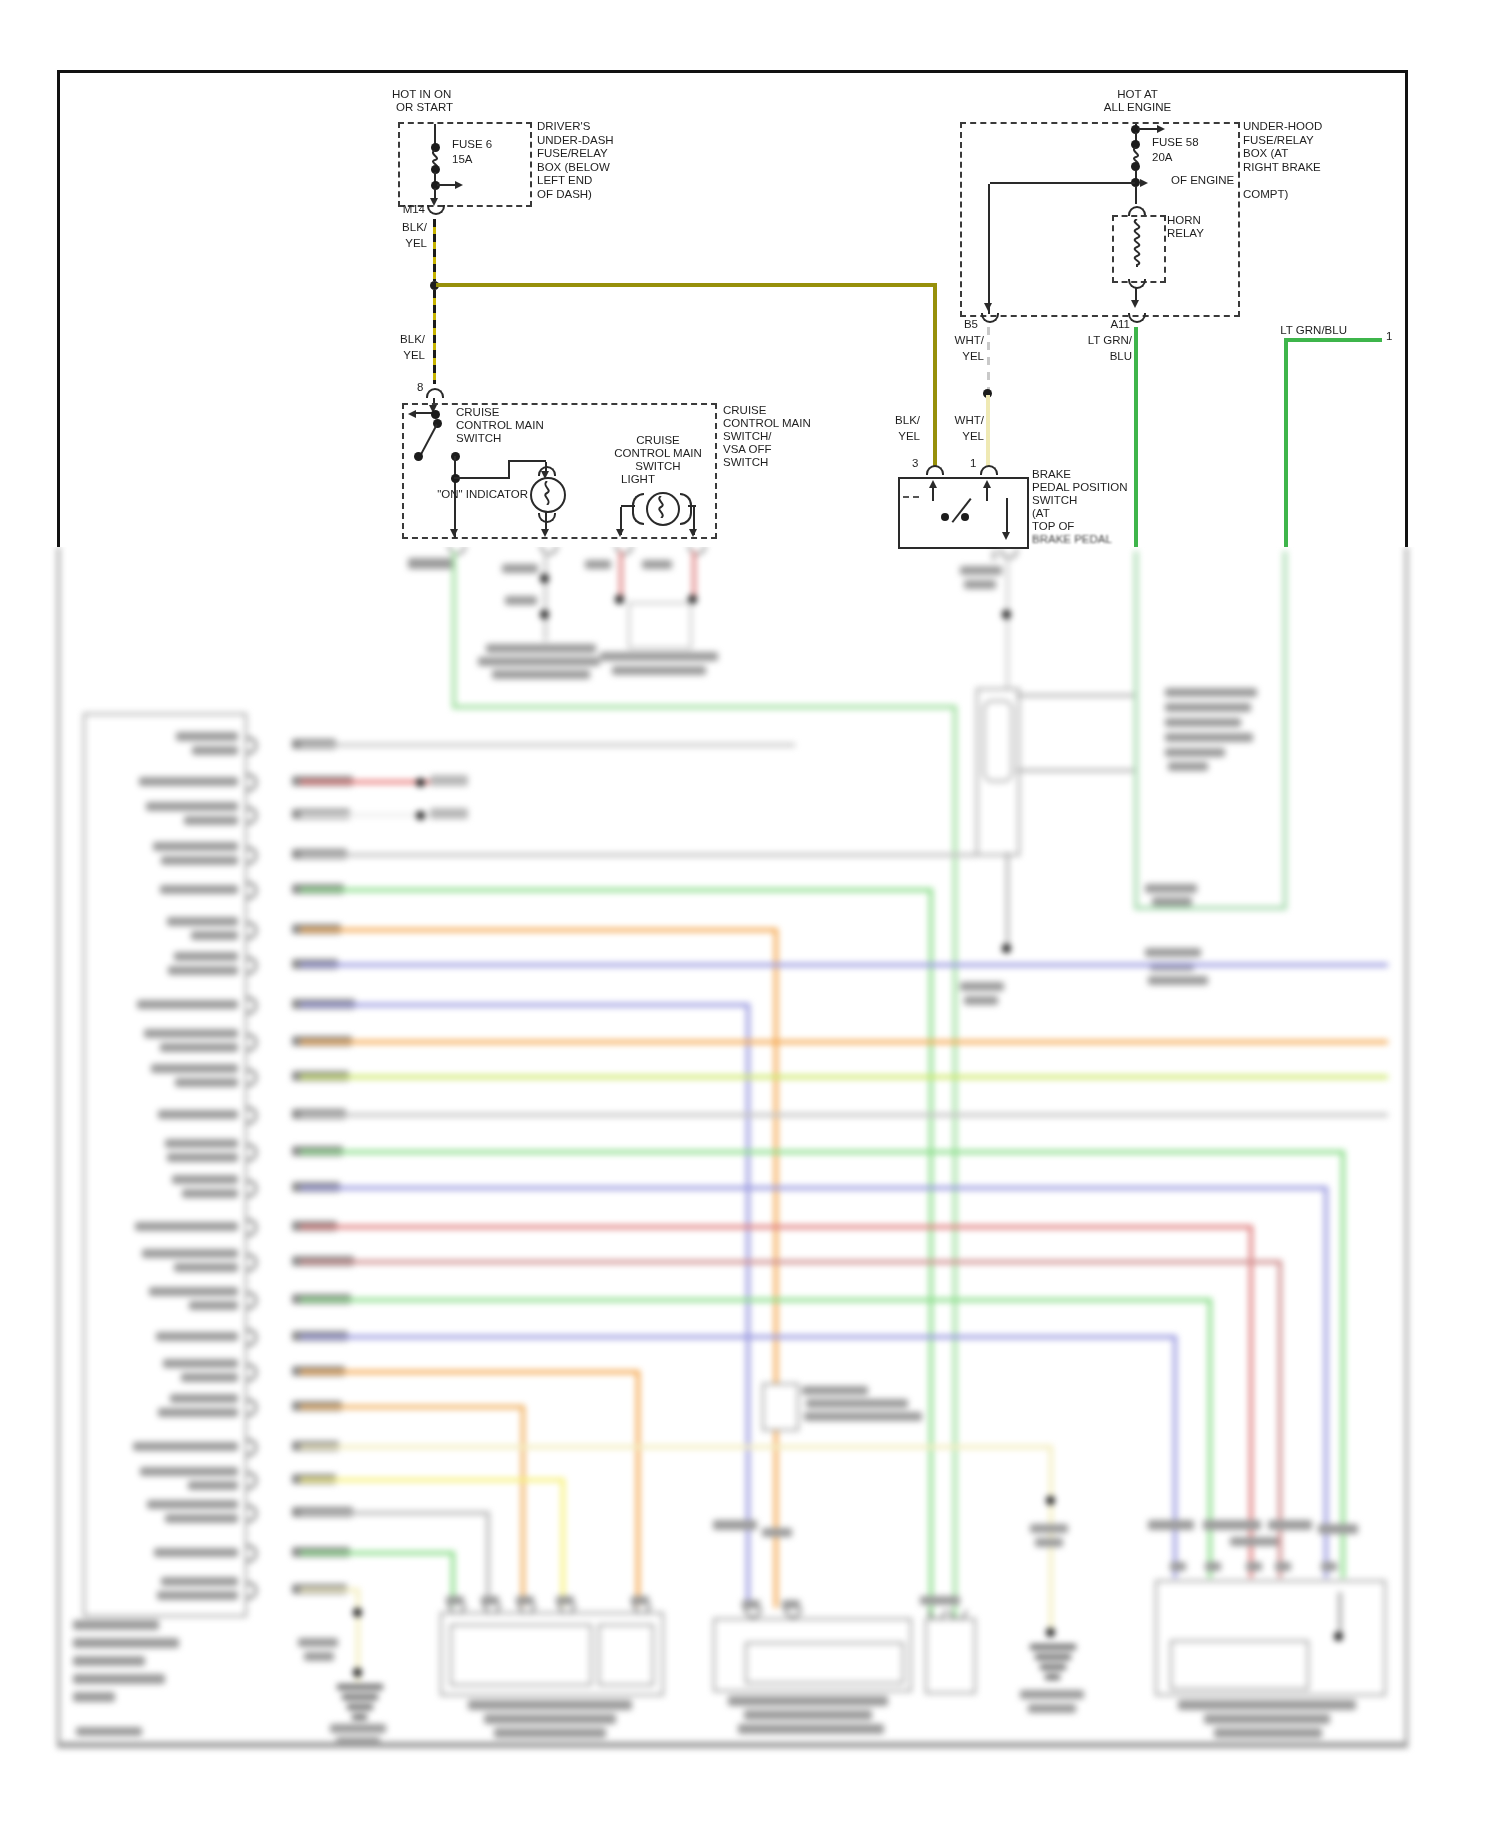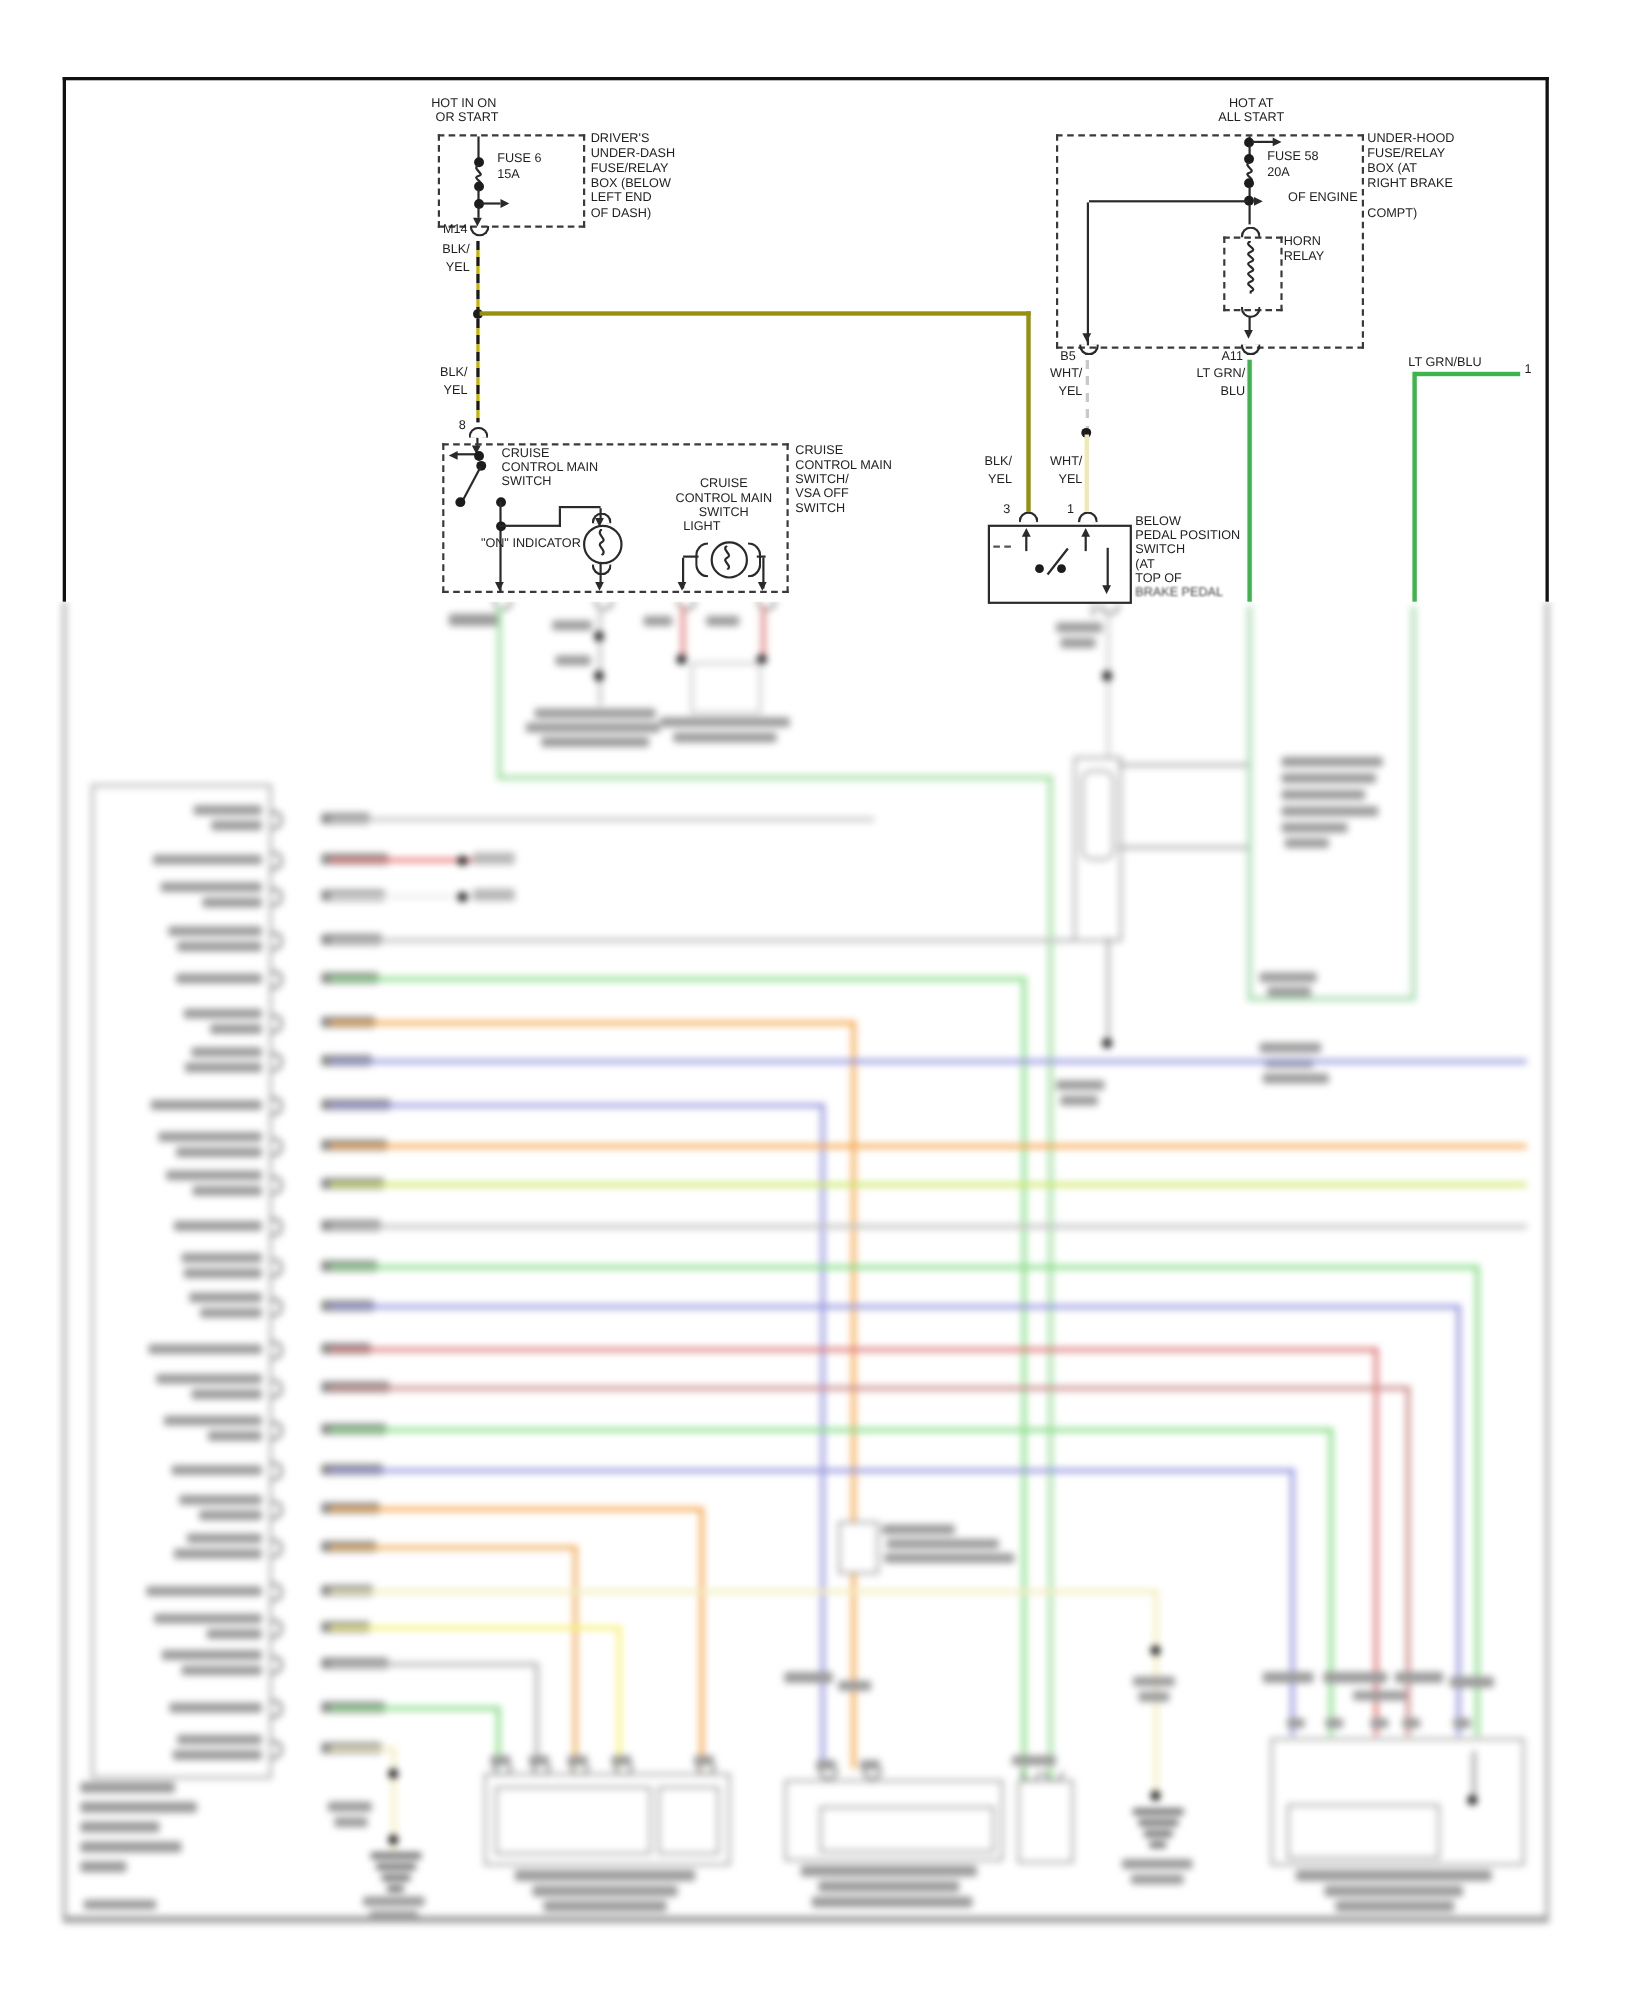--- a/index.html
+++ b/index.html
@@ -129,21 +129,21 @@
     <i class="ln" style="left:693px;top:507px;width:2px;height:28px"></i>
     <i class="triD" style="left:616px;top:529px"></i>
     <i class="triD" style="left:689px;top:529px"></i>
     <div class="t" style="left:723px;top:404px">CRUISE</div>
     <div class="t" style="left:723px;top:417px">CONTROL MAIN</div>
     <div class="t" style="left:723px;top:430px">SWITCH/</div>
     <div class="t" style="left:723px;top:443px">VSA OFF</div>
     <div class="t" style="left:723px;top:456px">SWITCH</div>
 
     <div class="t tc" style="left:1095px;top:88px;width:85px">HOT AT</div>
-    <div class="t tc" style="left:1095px;top:101px;width:85px">ALL START</div>
+    <div class="t tc" style="left:1095px;top:101px;width:85px">ALL ENGINE</div>
     <i class="dsh" style="left:960px;top:122px;width:276px;height:191px"></i>
     <i class="ln" style="left:1135px;top:124px;width:2px;height:6px"></i>
     <i class="dot" style="left:1131px;top:125px"></i>
     <i class="ln" style="left:1138px;top:128px;width:20px;height:2px"></i>
     <i class="triR" style="left:1157px;top:125px"></i>
     <i class="ln" style="left:1135px;top:132px;width:2px;height:10px"></i>
     <i class="dot" style="left:1131px;top:140px"></i>
     <svg style="position:absolute;left:1128px;top:147px" width="16" height="18">
         <path d="M8 0 C1 4,15 8,8 10 C1 12,15 16,8 18" fill="none" stroke="#2a2a2a" stroke-width="2"></path>
       </svg>
@@ -202,21 +202,21 @@
     <i class="triU" style="left:929px;top:480px"></i>
     <i class="ln" style="left:932px;top:487px;width:2px;height:14px"></i>
     <i class="triU" style="left:983px;top:480px"></i>
     <i class="ln" style="left:986px;top:487px;width:2px;height:14px"></i>
     <i class="minidash" style="left:903px;top:496px;width:16px"></i>
     <i class="dot" style="left:941px;top:513px;width:8px;height:8px"></i>
     <i class="dot" style="left:961px;top:513px;width:8px;height:8px"></i>
     <i class="ln" style="left:970px;top:498px;width:2px;height:30px;transform:rotate(38deg);transform-origin:top left"></i>
     <i class="ln" style="left:1006px;top:498px;width:2px;height:38px"></i>
     <i class="triD" style="left:1002px;top:532px"></i>
-    <div class="t" style="left:1032px;top:468px">BELOW</div>
+    <div class="t" style="left:1032px;top:468px">BRAKE</div>
     <div class="t" style="left:1032px;top:481px">PEDAL POSITION</div>
     <div class="t" style="left:1032px;top:494px">SWITCH</div>
     <div class="t" style="left:1032px;top:507px">(AT</div>
     <div class="t" style="left:1032px;top:520px">TOP OF</div>
     <div class="t" style="left:1032px;top:533px;filter:blur(1.2px);opacity:.85">BRAKE PEDAL</div>
   </div>
 
   <div class="blur-clip">
     <div class="blur-in blur-inner">
 

